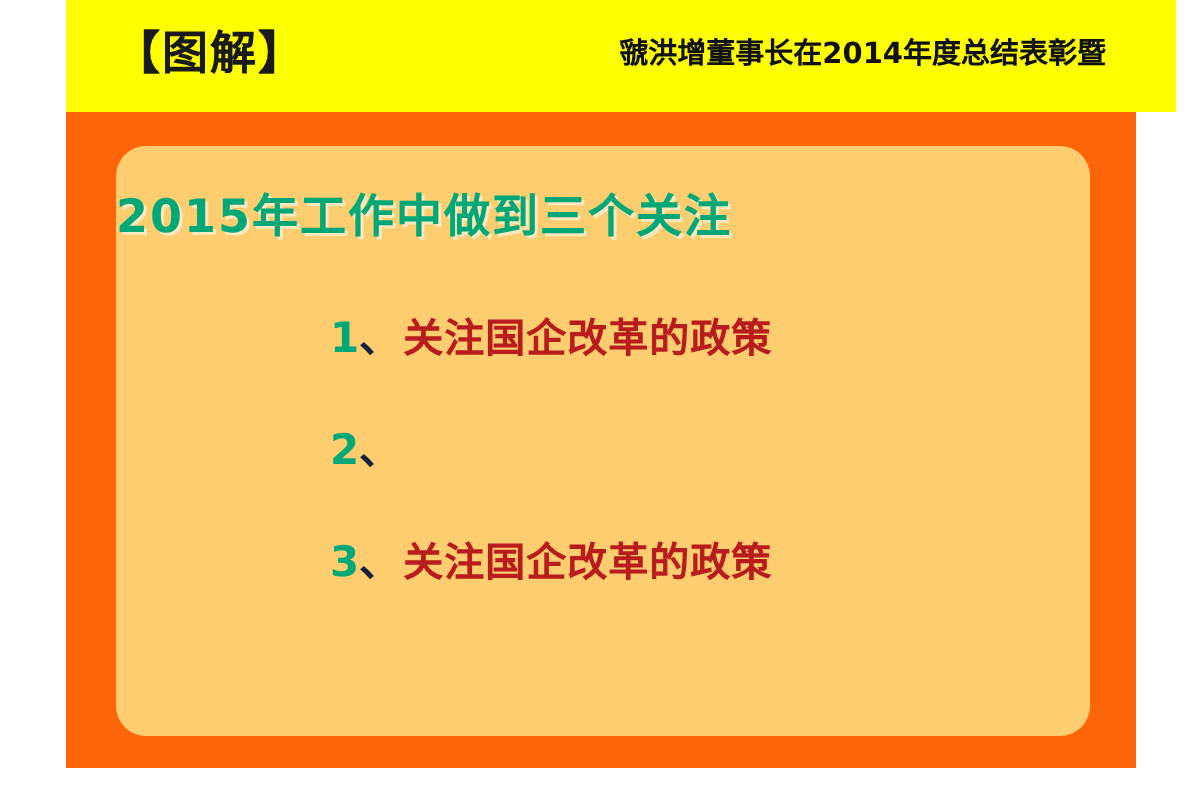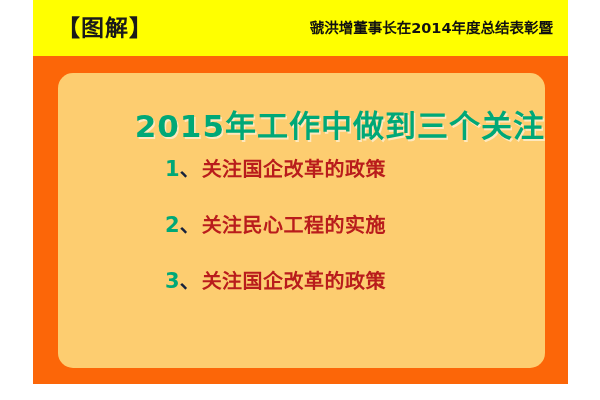--- a/index.html
+++ b/index.html
@@ -25,20 +25,21 @@
   
   .header-band {
     position: absolute;
     left: 33px;
     top: 0px;
     width: 535px;
     height: 56px;
     background: #ffff00;
     display: flex;
     align-items: center;
+    padding-left: 20px;
   }
 
   .header-tag {
     position: absolute;
     left: 24px;
     top: 50%;
     transform: translateY(-50%);
     font-size: 23px;
     font-weight: bold;
     color: #1a1a1a;
@@ -82,28 +83,27 @@
     background: #fdcd70;
     border-radius: 15px;
   }
 
   
   .panel-title {
     position: absolute;
     left: 0;
     top: 16px;
     width: 100%;
-    text-align: right;
-    font-size: 31px;
+    text-align: left;
+    font-size: 23px;
     font-weight: bold;
     color: #00a877;
     letter-spacing: 1px;
     text-shadow: 1.5px 1.5px 0 rgba(255,255,255,0.55);
     white-space: nowrap;
-    margin-top: 12px;
   }
 
   
   .point-list {
     position: absolute;
     left: 0;
     top: 86px;
     width: 100%;
   }
 
@@ -161,21 +161,20 @@
 
       <div class="point-row">
         <span class="point-num">1</span>
         <span class="point-sep">、</span>
         <span class="point-text">关注国企改革的政策</span>
       </div>
 
       <div class="point-row">
         <span class="point-num">2</span>
         <span class="point-sep">、</span>
-        <span class="point-text">关注民心工程的实施</span>
       </div>
 
       <div class="point-row">
         <span class="point-num">3</span>
         <span class="point-sep">、</span>
         <span class="point-text">关注国企改革的政策</span>
       </div>
 
     </div>
   </div>

